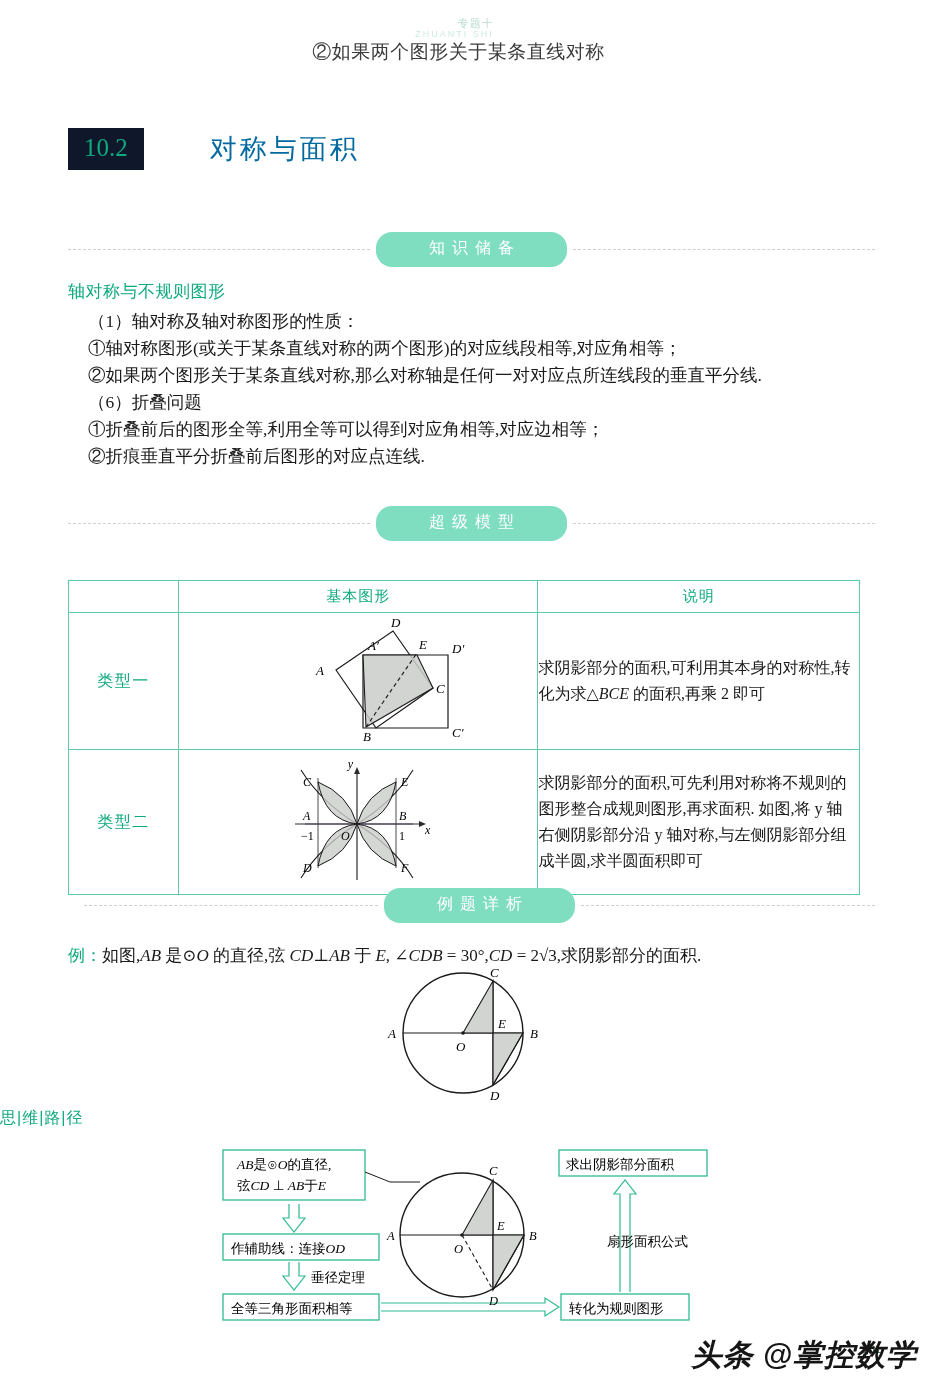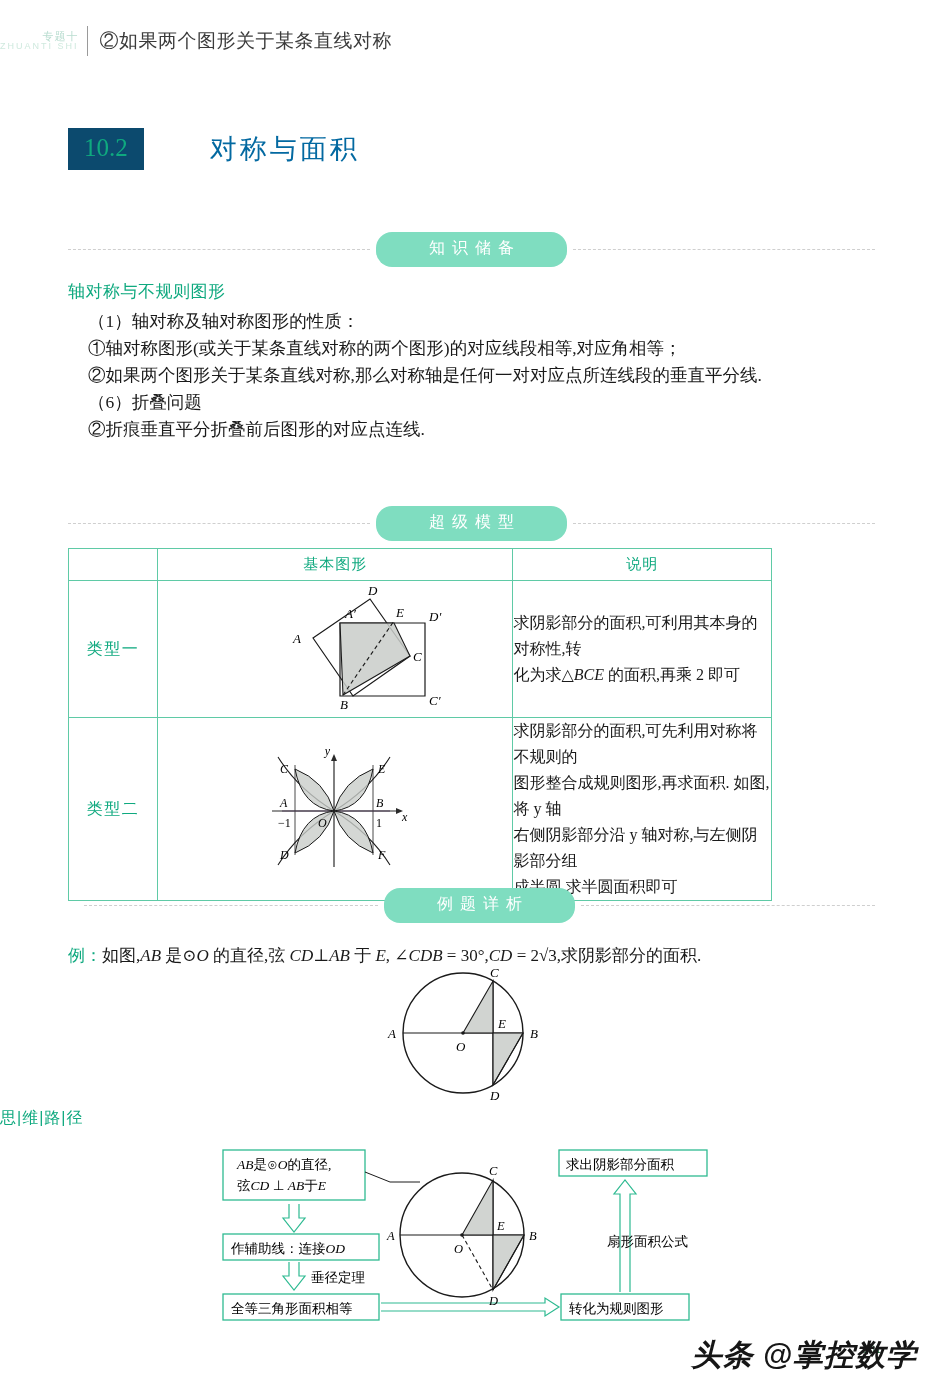--- a/index.html
+++ b/index.html
@@ -13,23 +13,24 @@
     overflow: hidden;
     color: #1a1a1a;
   }
 
   
   .page-header {
     position: absolute;
     top: 18px; right: 0; left: 0;
     height: 46px;
     display: flex;
-    justify-content: flex-start;
+    justify-content: space-between;
     align-items: center;
-    padding-right: 27px;
+    padding-right: 18px;
+    flex-direction: column;
   }
   .hdr-topic {
     color: #b9ddd0;
     font-size: 11px;
     letter-spacing: 1px;
     line-height: 1.05;
     text-align: right;
     margin-right: 8px;
     font-family: "Liberation Sans", sans-serif;
   }
@@ -49,21 +50,21 @@
 
   
   .sec-title-wrap {
     position: absolute;
     top: 128px;
     left: 68px;
     display: flex;
     align-items: center;
   }
   .sec-num-box {
-    background: #0c4a6e;
+    background: #0f172a;
     color: #0fa97f;
     font-size: 25px;
     padding: 6px 16px 8px 16px;
     letter-spacing: 0px;
     font-family: "Liberation Serif", serif;
   }
   .sec-name {
     margin-left: 66px;
     color: #0369a1;
     font-size: 27px;
@@ -115,22 +116,22 @@
     font-size: 17.5px;
     line-height: 27px;
     letter-spacing: 0px;
   }
   .ktext p { margin: 0; }
 
   
   table.model {
     position: absolute;
     left: 68px;
-    top: 548px;
-    width: 704px;
+    top: 580px;
+    width: 792px;
     border-collapse: collapse;
     border: 1.6px solid #2eba91;
   }
   table.model td, table.model th {
     border: 1px solid #5fcaa6;
     padding: 0;
     vertical-align: middle;
   }
   table.model thead th {
     height: 32px;
@@ -230,20 +231,21 @@
   <div class="dash rp"></div>
 </div>
 
 <div class="subhead" style="top:280px;">轴对称与不规则图形</div>
 
 <div class="ktext" style="top:308px;">
   <p>（1）轴对称及轴对称图形的性质：</p>
   <p>①轴对称图形(或关于某条直线对称的两个图形)的对应线段相等,对应角相等；</p>
   <p>②如果两个图形关于某条直线对称,那么对称轴是任何一对对应点所连线段的垂直平分线.</p>
   <p>（6）折叠问题</p>
+  <p>①折叠前后的图形全等,利用全等可以得到对应角相等,对应边相等；</p>
   <p>②折痕垂直平分折叠前后图形的对应点连线.</p>
 </div>
 
 <div class="banner" style="top:506px;">
   <div class="dash lp"></div>
   <div class="pill">超级模型</div>
   <div class="dash rp"></div>
 </div>
 
 <table class="model">

